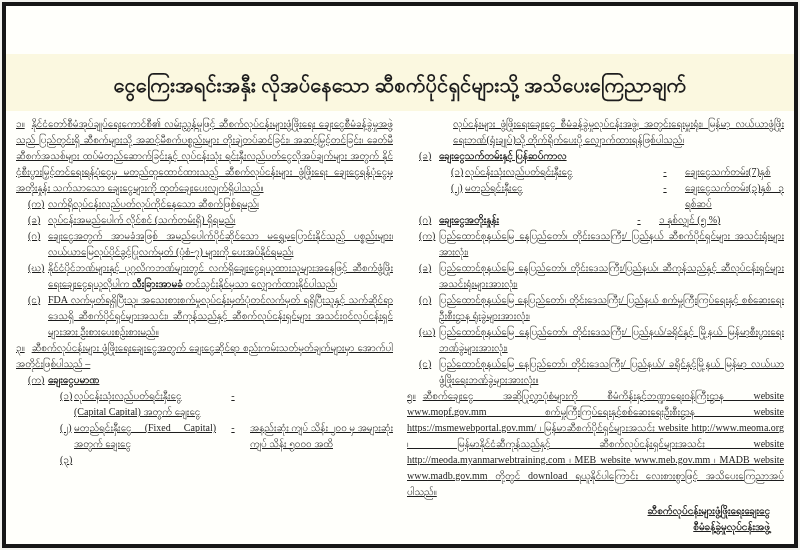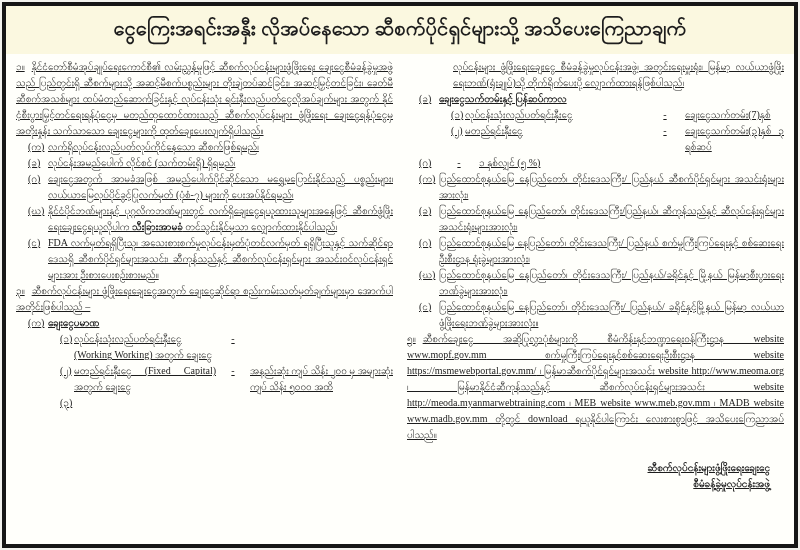--- a/index.html
+++ b/index.html
@@ -12,26 +12,27 @@
     position: relative;
   }
   .page {
     position: absolute; left: 2px; top: 2px; right: 2px; bottom: 2px;
     border: 4px solid var(--border, #161616);
     background: var(--page, #fffffb);
     overflow: hidden;
   }
   .banner {
     background: var(--banner, #fbf8e0);
-    padding: 10px 12px 13px;
+    padding: 19px 12px 13px;
     text-align: center;
     font-weight: 700;
     font-size: 20px;
     line-height: 1.25;
     letter-spacing: 0.2px;
+    margin-top: 48px;
   }
   .body-area {
     display: flex; gap: 14px;
     padding: 5px 10px 6px 10px;
     font-size: 10px; line-height: 1.6;
     text-align: justify;
     height: 484px; overflow: hidden;
   }
   .col { flex: 1 1 0; min-width: 0; overflow: hidden; text-decoration: underline; }
   .para { margin: 0; }
@@ -40,21 +41,21 @@
   .item .lbl { flex: 0 0 32px; padding-left: 12px; }
   .item .txt { flex: 1; min-width: 0; }
   .sub .lbl { flex: 0 0 26px; margin-left: 32px; }
   .heading { font-weight: 700; }
   .row .rleft { flex: 0 0 142px; min-width: 0; }
   .row .dash { flex: 0 0 34px; text-align: center; }
   .row .rright { flex: 1; min-width: 0; }
   .trow .rleft { flex: 0 0 180px; }
   .trow .dash { flex: 0 0 40px; text-align: center; }
   .continuation { padding-left: 46px; }
-  .sig { text-align: right; font-weight: 700; margin-top: 17px; padding-right: 14px; line-height: 1.55; }
+  .sig { text-align: right; font-weight: 700; margin-top: 3px; padding-right: 14px; line-height: 1.55; }
   u { text-decoration: underline; }
   b { font-weight: 700; }
 </style>
 </head>
 <body style="--banner: #FBF8E0; --border: #161616; --page: #FFFFFB; --text: #1D1D1D;">
 
 <div class="page">
 
   <div class="banner">ငွေကြေးအရင်းအနှီး လိုအပ်နေသော ဆီစက်ပိုင်ရှင်များသို့ အသိပေးကြေညာချက်</div>
 
@@ -97,21 +98,21 @@
 
       <div class="item">
         <span class="lbl">(က)</span>
         <span class="txt heading">ချေးငွေပမာဏ</span>
       </div>
 
       <div>
 
           <div class="item sub row">
             <span class="lbl">(၁)</span>
-            <span class="rleft">လုပ်ငန်းသုံးလည်ပတ်ရင်းနှီးငွေ (Working Working) အတွက် ချေးငွေ</span>
+            <span class="rleft">လုပ်ငန်းသုံးလည်ပတ်ရင်းနှီးငွေ (Capital Capital) အတွက် ချေးငွေ</span>
             <span class="dash">-</span>
           </div>
 
           <div class="item sub row">
             <span class="lbl">(၂)</span>
             <span class="rleft">မတည်ရင်းနှီးငွေ (Fixed Capital) အတွက် ချေးငွေ</span>
             <span class="dash">-</span>
             <span class="rright">အနည်းဆုံး ကျပ် သိန်း ၂၀၀ မှ အများဆုံး ကျပ် သိန်း ၅၀၀၀ အထိ</span>
           </div>
         </div>
@@ -143,20 +144,21 @@
           <div class="item sub trow">
             <span class="lbl">(၂)</span>
             <span class="rleft">မတည်ရင်းနှီးငွေ</span>
             <span class="dash">-</span>
             <span class="rright">ချေးငွေသက်တမ်း(၃)နှစ် ၃ ရစ်ဆပ်</span>
           </div>
         </div>
 
       <div class="item trow">
         <span class="lbl">(ဂ)</span>
+        <span class="rleft heading">ချေးငွေအတိုးနှုန်း</span>
         <span class="dash">-</span>
         <span class="rright">၁ နှစ်လျှင် (၅ %)</span>
       </div>
 
 
       <div>
 
           <div class="item">
             <span class="lbl">(က)</span>
             <span class="txt">ပြည်ထောင်စုနယ်မြေ နေပြည်တော်၊ တိုင်းဒေသကြီး/ ပြည်နယ် ဆီစက်ပိုင်ရှင်များ အသင်းရုံးများအားလုံး၊</span>

